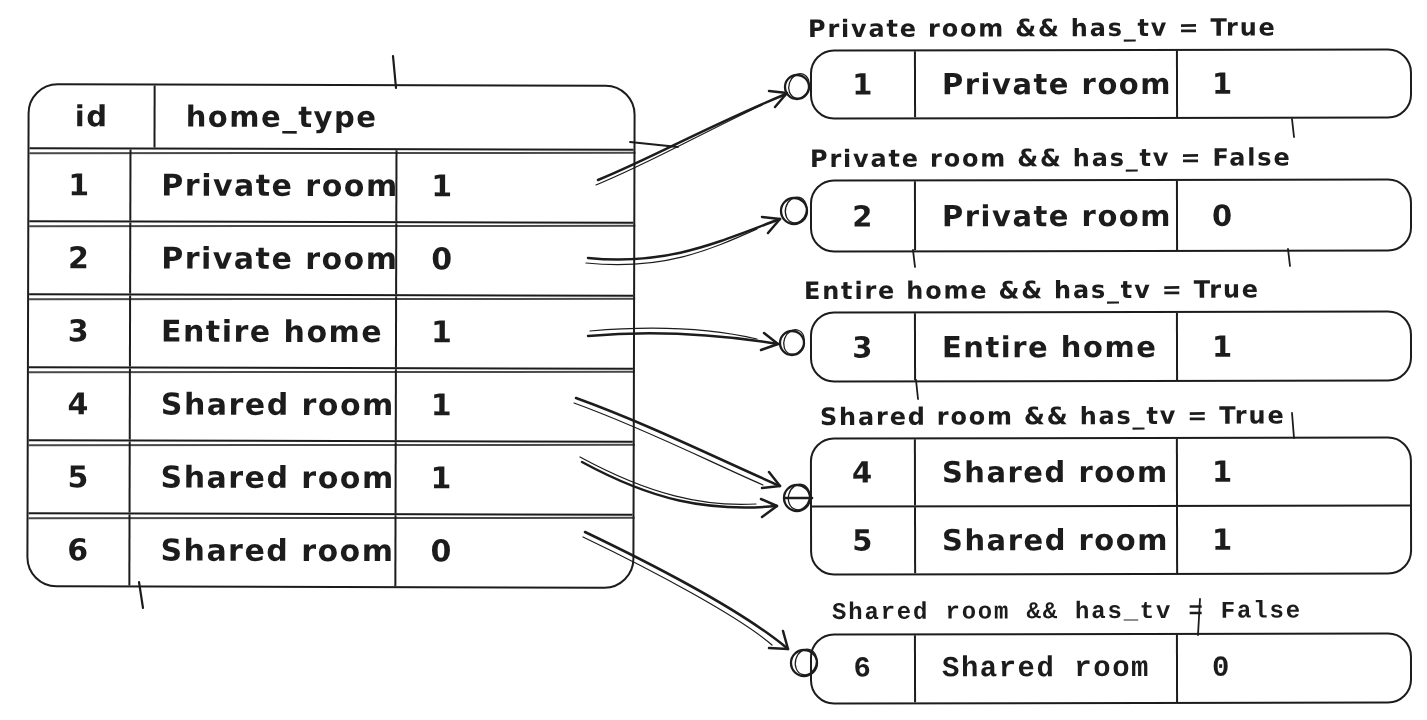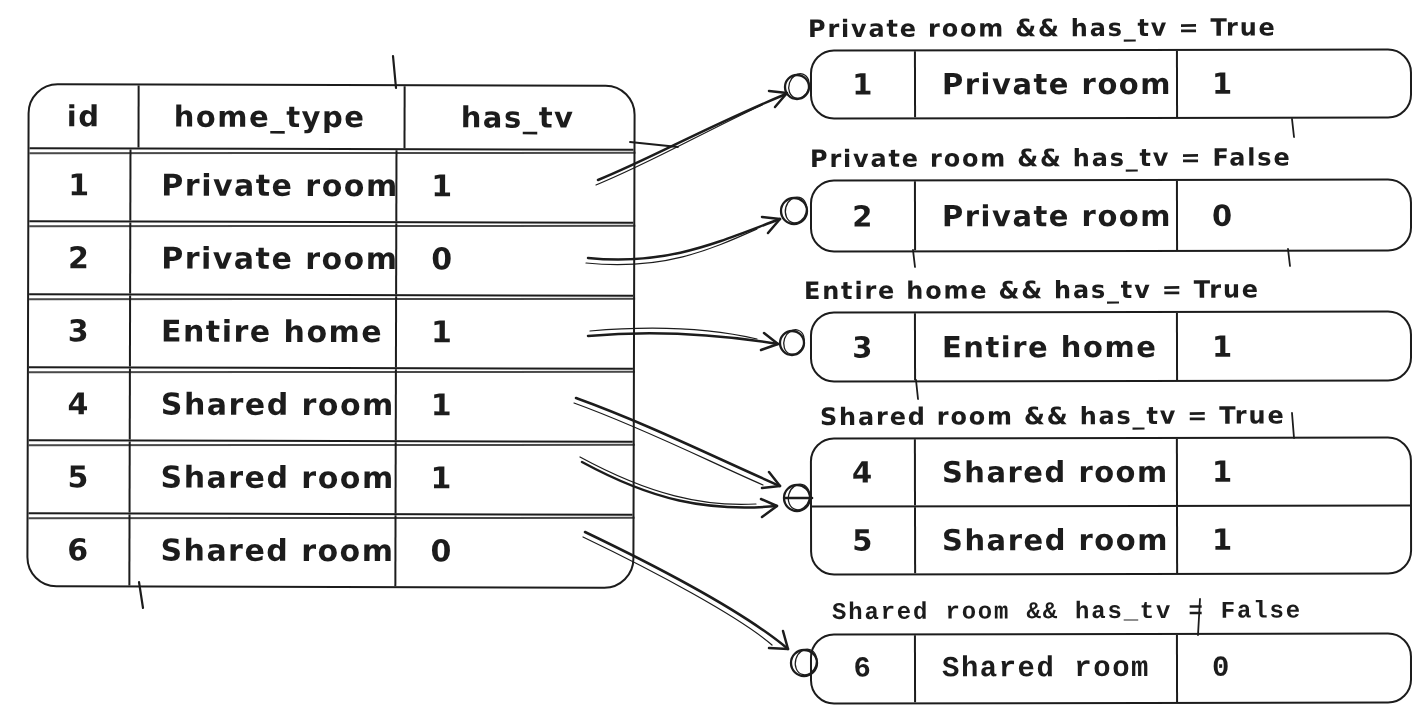--- a/index.html
+++ b/index.html
@@ -26,21 +26,21 @@
   .trow.thead{flex:0 0 62px;}
   .trow + .trow{border-top:2.4px solid #1c1c1c;}
   .trow + .trow::before{
     content:"";position:absolute;top:2px;left:0;right:-2px;height:1.5px;
     background:#1c1c1c;opacity:.8;transform:rotate(-0.18deg);
   }
   .cell{display:flex;align-items:center;font-size:30px;font-weight:700;letter-spacing:1.5px;white-space:nowrap;}
   .cell-id{width:100px;justify-content:center;}
   .cell-type{width:266px;border-left:2.4px solid #1c1c1c;padding-left:30px;box-sizing:border-box;}
   .cell-tv{flex:1;border-left:2.4px solid #1c1c1c;padding-left:34px;box-sizing:border-box;}
-  .thead .cell{justify-content:center;padding:4px;font-size:29px;}
+  .thead .cell{justify-content:center;padding:12px;font-size:29px;}
   .thead .cell-type,.thead .cell-tv{padding-left:0;}
 
   
   .group{position:absolute;left:810px;width:602px;z-index:1;}
   .group-label{
     height:30px;font-size:24px;font-weight:700;letter-spacing:1.8px;
     margin-bottom:5px;white-space:nowrap;transform:rotate(-0.2deg);
   }
   .group-box{
     border:2.6px solid #1c1c1c;border-radius:24px;
@@ -63,21 +63,20 @@
 </style>
 </head>
 <body>
 
 <div class="canvas">
 
   <div class="main-table">
     <div class="trow thead">
       <div class="cell cell-id">id</div>
       <div class="cell cell-type">home_type</div>
-      <div class="cell cell-tv">has_tv</div>
     </div>
     <div class="trow">
       <div class="cell cell-id">1</div>
       <div class="cell cell-type">Private room</div>
       <div class="cell cell-tv">1</div>
     </div>
     <div class="trow">
       <div class="cell cell-id">2</div>
       <div class="cell cell-type">Private room</div>
       <div class="cell cell-tv">0</div>

